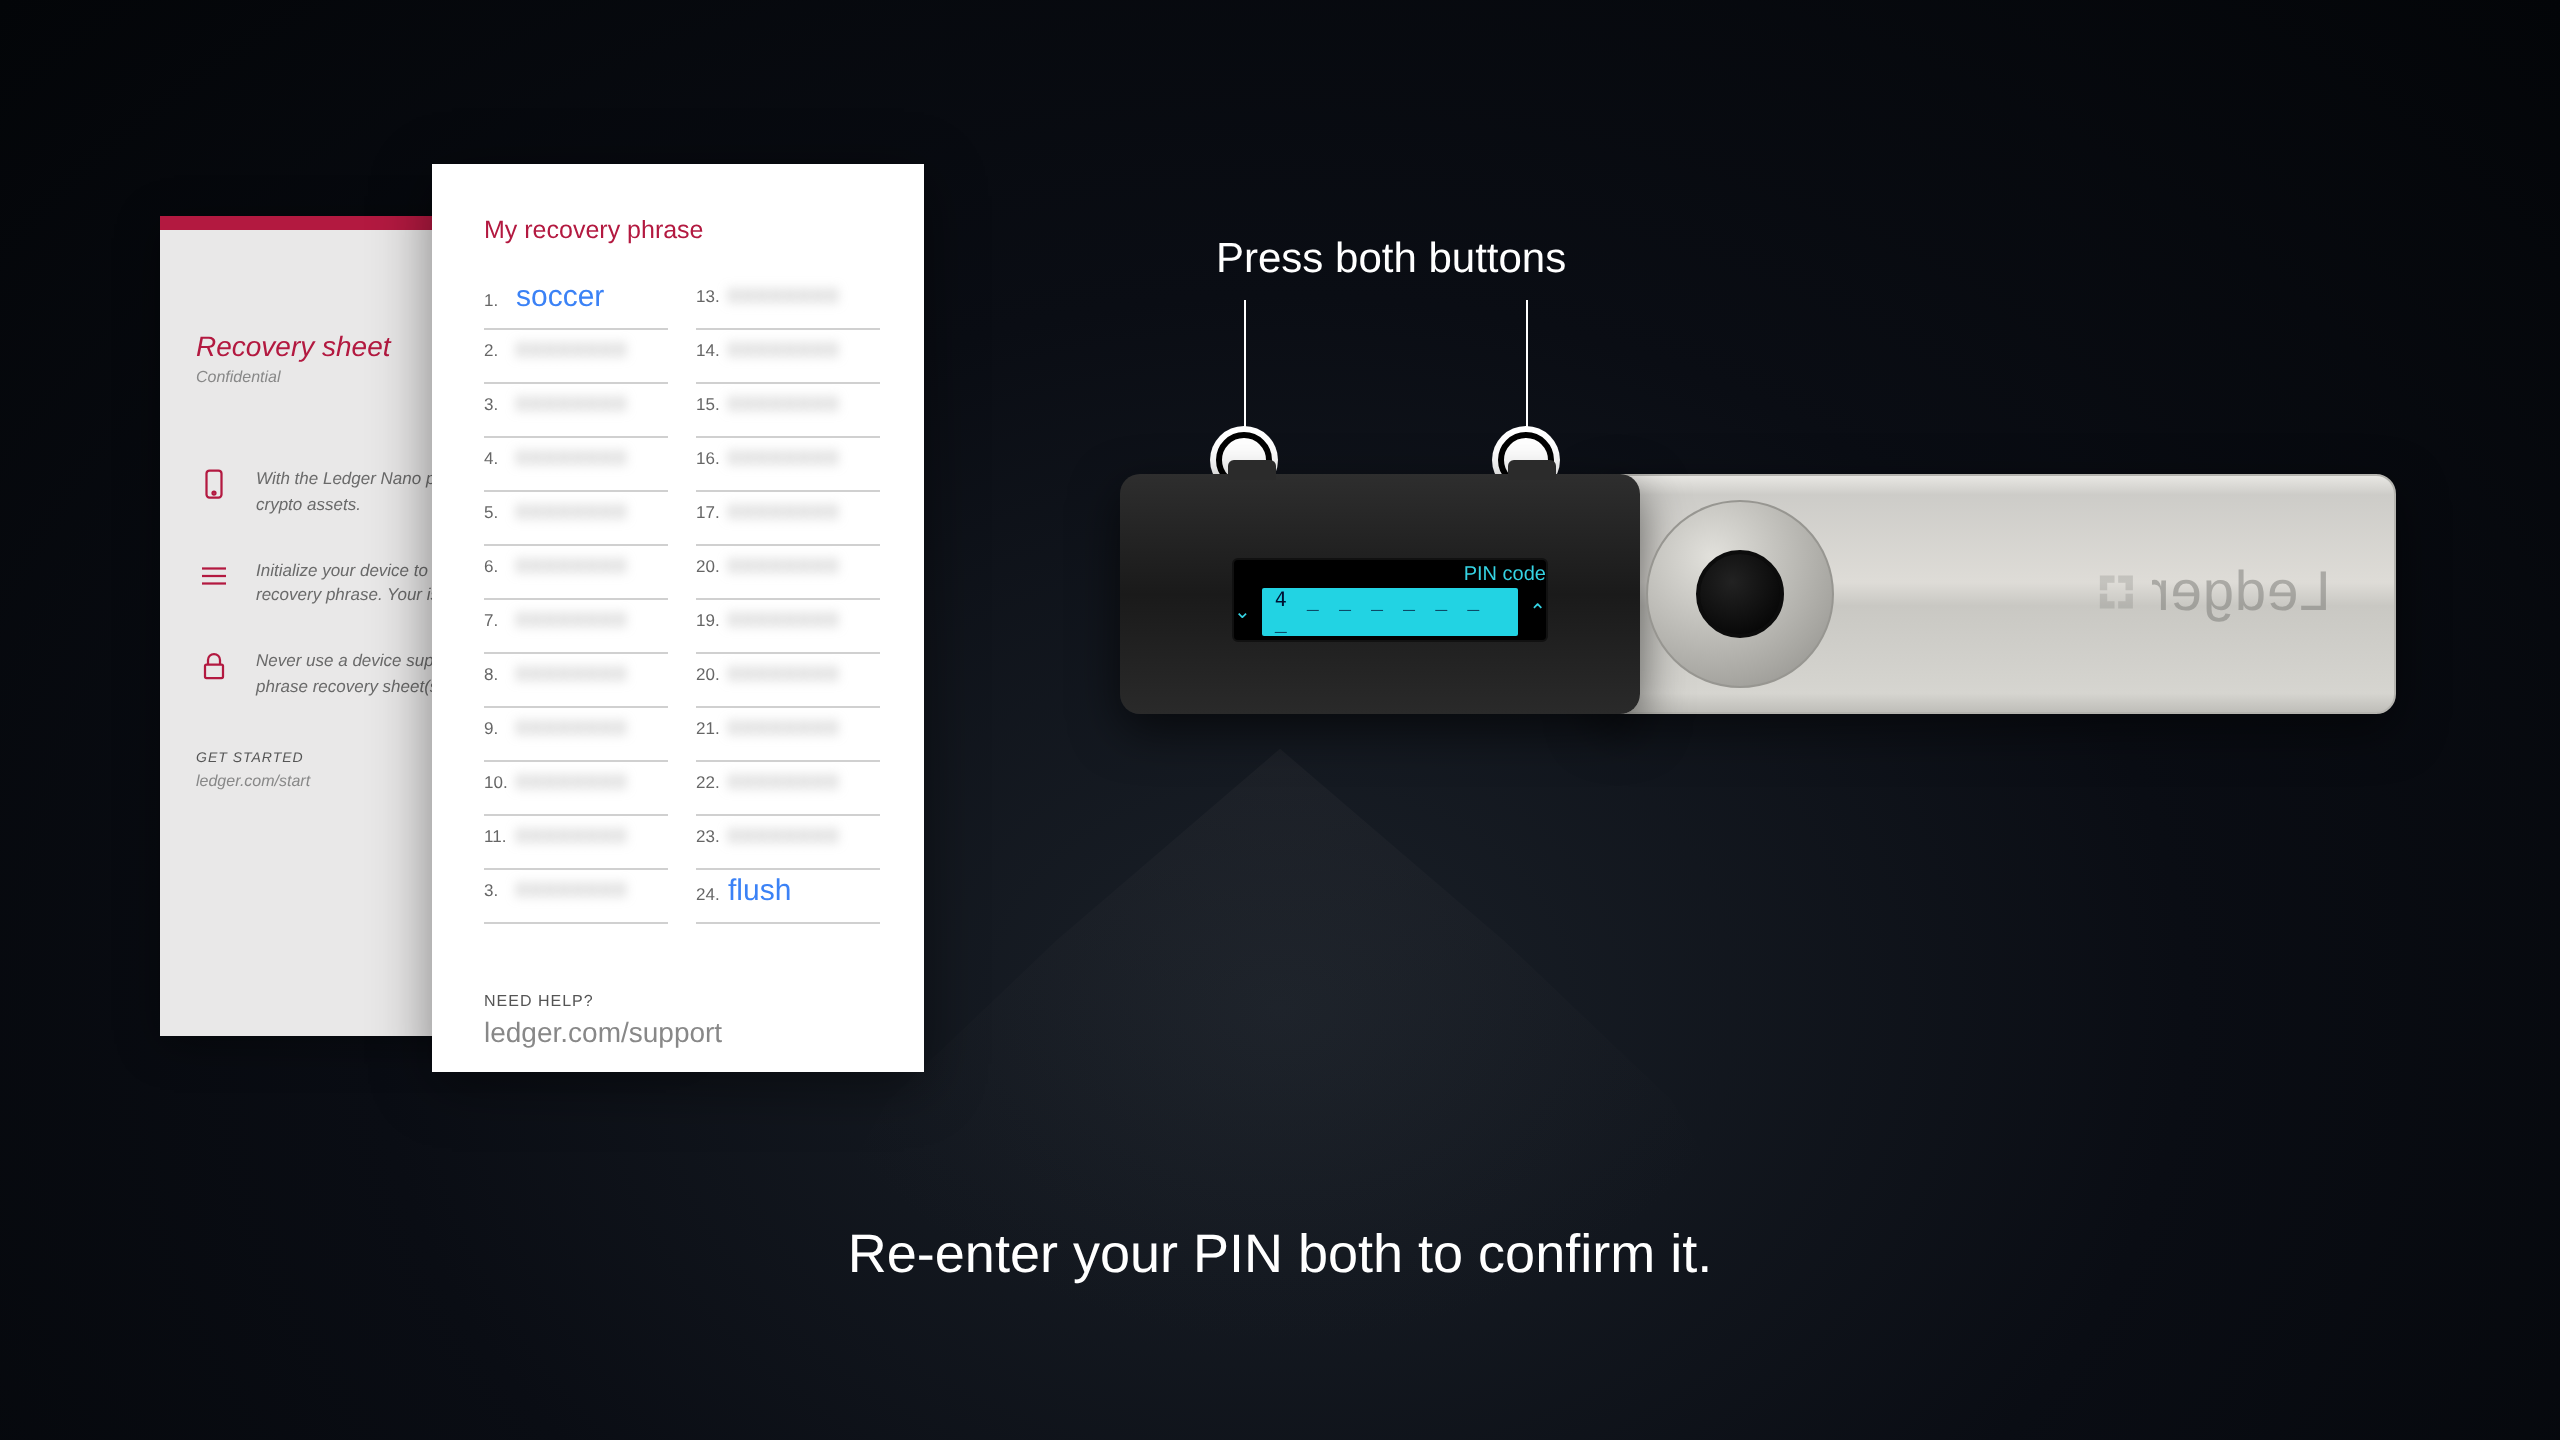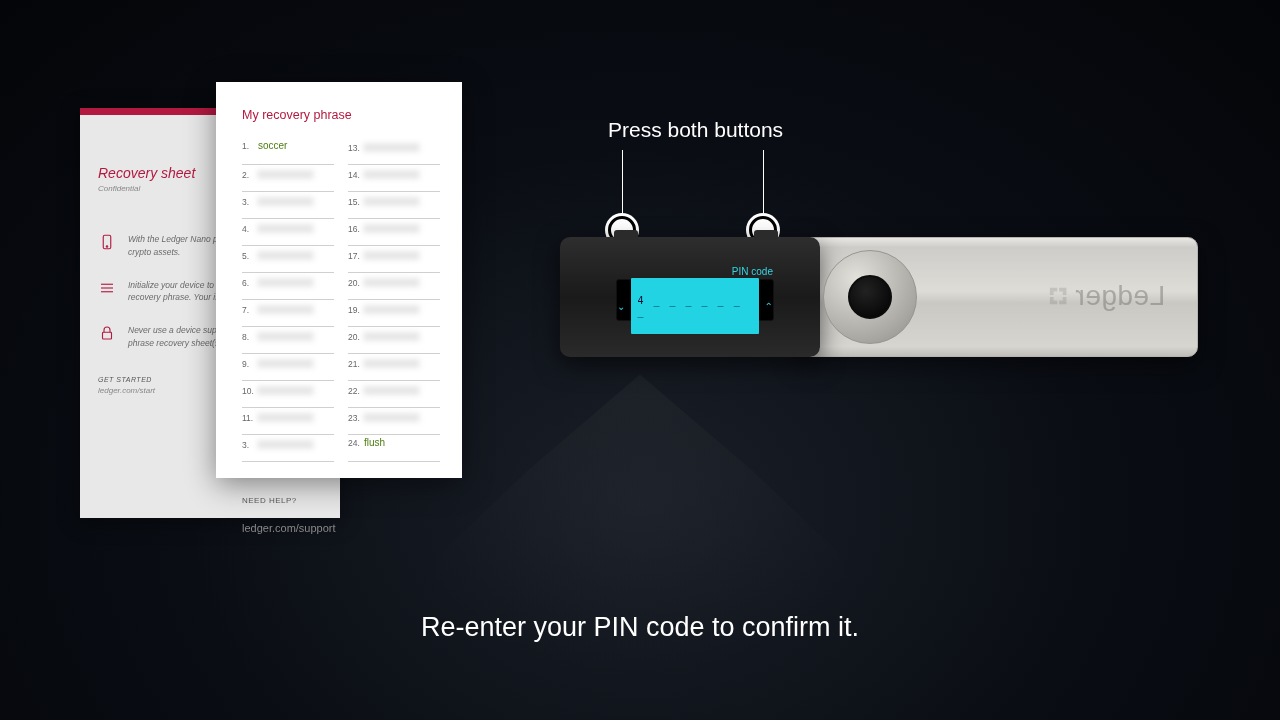--- a/index.html
+++ b/index.html
@@ -43,35 +43,35 @@
   .sheet-back .ico { width: 18px; height: 18px; flex: 0 0 18px; display:flex; align-items:flex-start; justify-content:center; }
   .sheet-back .ico svg { stroke: #b31940; fill: none; stroke-width: 1.5; }
   .sheet-back .txt { line-height: 1.5; font-size: 8.5px; }
   .sheet-back .footer-label { font-size: 7px; letter-spacing: 0.5px; color:#555; margin-top: 26px; }
   .sheet-back .footer-link { font-size: 8px; color:#888; margin-top: 3px; }
 
   
   .phrase-card {
     position: absolute;
     left: 216px; top: 82px;
-    width: 246px; height: 396px;
+    width: 246px; height: 454px;
     background: #fff;
     box-shadow: 0 6px 28px rgba(0,0,0,0.45);
     padding: 26px 22px 18px 26px;
     color: #333;
   }
   .phrase-card .title { color: #b31940; font-size: 12.5px; font-weight: 500; margin-bottom: 18px; }
   .word-cols { display: flex; gap: 14px; }
   .word-col { flex: 1; }
   .word-row { display:flex; align-items:baseline; border-bottom: 1px solid #d0d0d0; height: 25px; margin-bottom: 2px; }
   .word-row .num { font-size: 8.5px; color: #666; width: 16px; }
-  .word-row .word { font-size: 10px; color: #4d7c0f; }
+  .word-row .word { font-size: 15px; color: #3b82f6; }
   .word-row .blur { filter: blur(3px); color: #999; font-size: 12px; letter-spacing: 1px; }
   .phrase-card .help-label { font-size: 8px; letter-spacing: 0.5px; color:#555; margin-top: 32px; }
-  .phrase-card .help-link { font-size: 11px; color:#888; margin-top: 17px; }
+  .phrase-card .help-link { font-size: 14px; color:#888; margin-top: 3px; }
 
   
   .device-wrap {
     position: absolute;
     left: 560px; top: 237px;
     width: 640px; height: 128px;
   }
   .device-body {
     position: absolute;
     left: 0; top: 0;
@@ -124,21 +124,21 @@
     display:flex; flex-direction:column; align-items:flex-end; justify-content:center;
     gap: 1px;
     border: 1px solid #111;
   }
   .screen-title { color: #35d3e3; font-size: 10px; font-weight: 500; }
   .screen-row { display:flex; align-items:center; gap:6px; }
   .screen-chevron { color: #35d3e3; font-size: 10px; }
   .pin-field {
     background: #22d3e3;
     color: #013; font-size: 10px;
-    padding: 17px 6px;
+    padding: 1px 6px;
     letter-spacing: 2px;
     border-radius: 1px;
     font-family: monospace;
   }
   
   .hw-btn {
     position: absolute;
     width: 24px; height: 10px;
     background: #2b2b2b;
     border-radius: 3px 3px 0 0;
@@ -358,13 +358,13 @@
         <span class="screen-chevron">⌄</span>
         <span class="pin-field">4 _ _ _ _ _ _ _</span>
         <span class="screen-chevron">⌃</span>
       </div>
     </div>
   </div>
   <div class="pivot-outer"></div>
   <div class="pivot-inner"></div>
 </div>
 
-<div class="instruction">Re-enter your PIN code to confirm it.</div>
+<div class="instruction">Re-enter your PIN both to confirm it.</div>
 
 </body></html>

